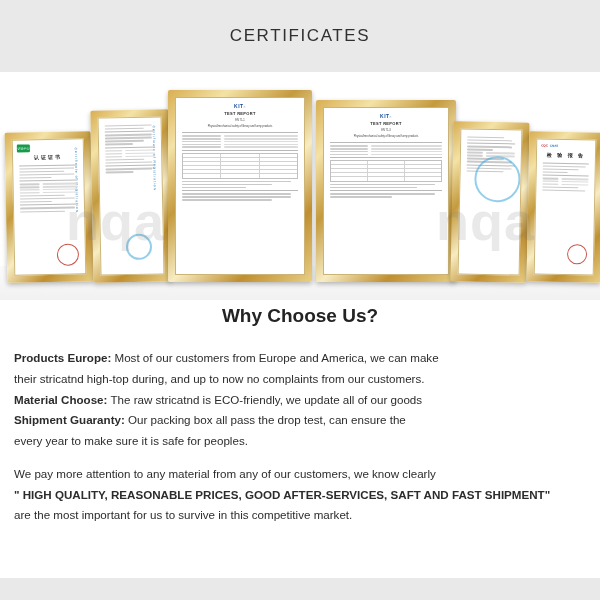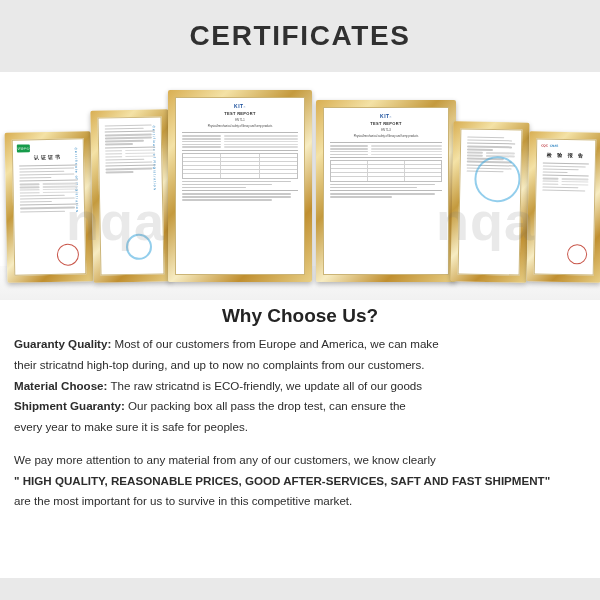--- a/index.html
+++ b/index.html
@@ -20,22 +20,22 @@
   .banner {
     position: absolute;
     top: 0; left: 0;
     width: 600px; height: 72px;
     background: #e9e9e9;
     display: flex;
     align-items: center;
     justify-content: center;
   }
   .banner-title {
-    font-size: 28px;
-    font-weight: bold;
+    font-size: 17px;
+    font-weight: normal;
     letter-spacing: 1.6px;
     color: #303030;
   }
 
   
   .gallery {
     position: absolute;
     top: 72px; left: 0;
     width: 600px; height: 228px;
     background: #ffffff;
@@ -178,21 +178,21 @@
   .why {
     position: absolute;
     top: 305px; left: 0;
     width: 600px;
   }
   .why-title {
     text-align: center;
     font-size: 19px;
     font-weight: bold;
     color: #232323;
-    margin-bottom: 8px;
+    margin-bottom: 22px;
   }
   .body {
     padding: 0 14px;
     color: #2c2c2c;
     font-size: 11.6px;
     line-height: 1.62;
   }
   .body p { margin: 0 0 2px 0; }
   .body .lead { font-weight: bold; }
   .gap { height: 12px; }
@@ -488,21 +488,21 @@
 
     <div class="watermark" style="left:66px; top:118px;">nqa</div>
     <div class="watermark" style="left:436px; top:118px;">nqa</div>
   </div>
 
   <div class="why">
     <div class="why-title">Why Choose Us?</div>
 
     <div class="body">
       <p>
-        <span class="lead">Guaranty Quality:</span><span> Most of our customers from Europe and America, we can make</span>
+        <span class="lead">Products Europe:</span><span> Most of our customers from Europe and America, we can make</span>
       </p>
       <p>
         <span>their stricatnd high-top during, and up to now no complaints from our customers.</span>
       </p>
       <p>
         <span class="lead">Material Choose:</span><span> The raw stricatnd is ECO-friendly,  we update all of our goods</span>
       </p>
       <p>
         <span class="lead">Shipment Guaranty:</span><span> Our packing box all pass the drop test, can ensure the</span>
       </p>

